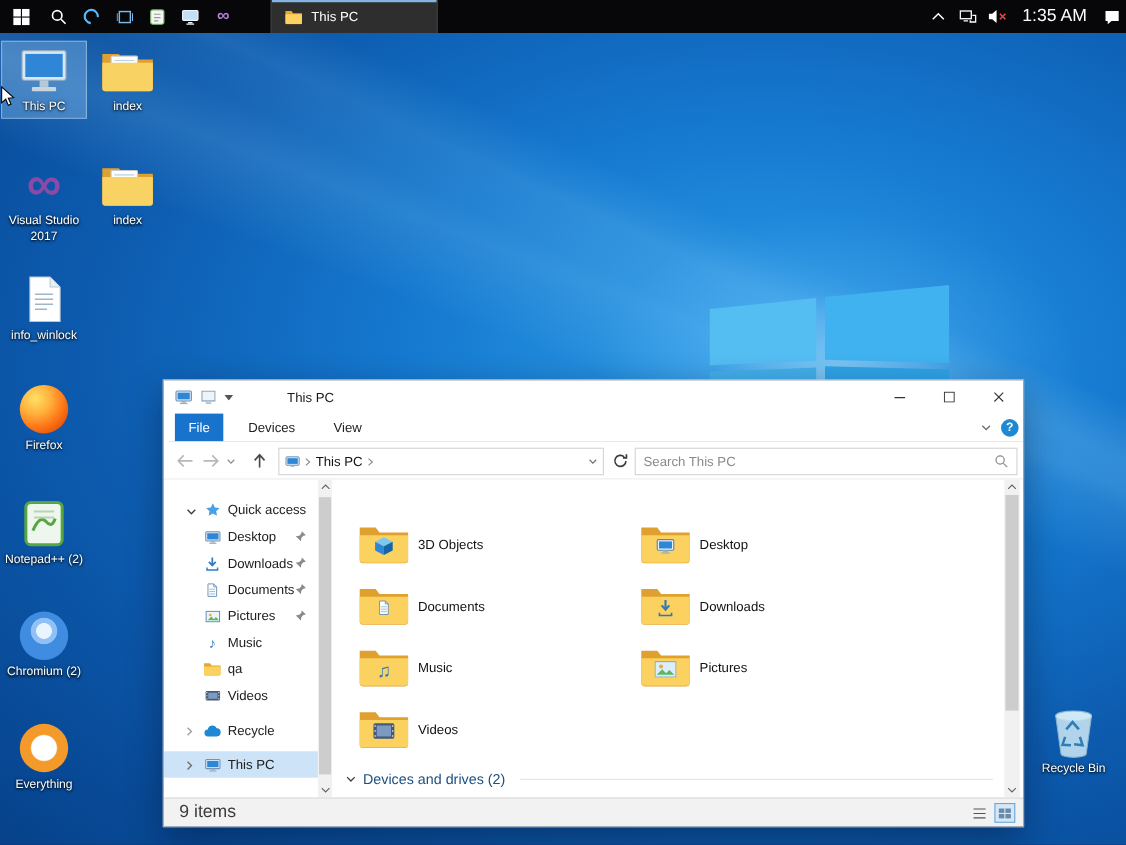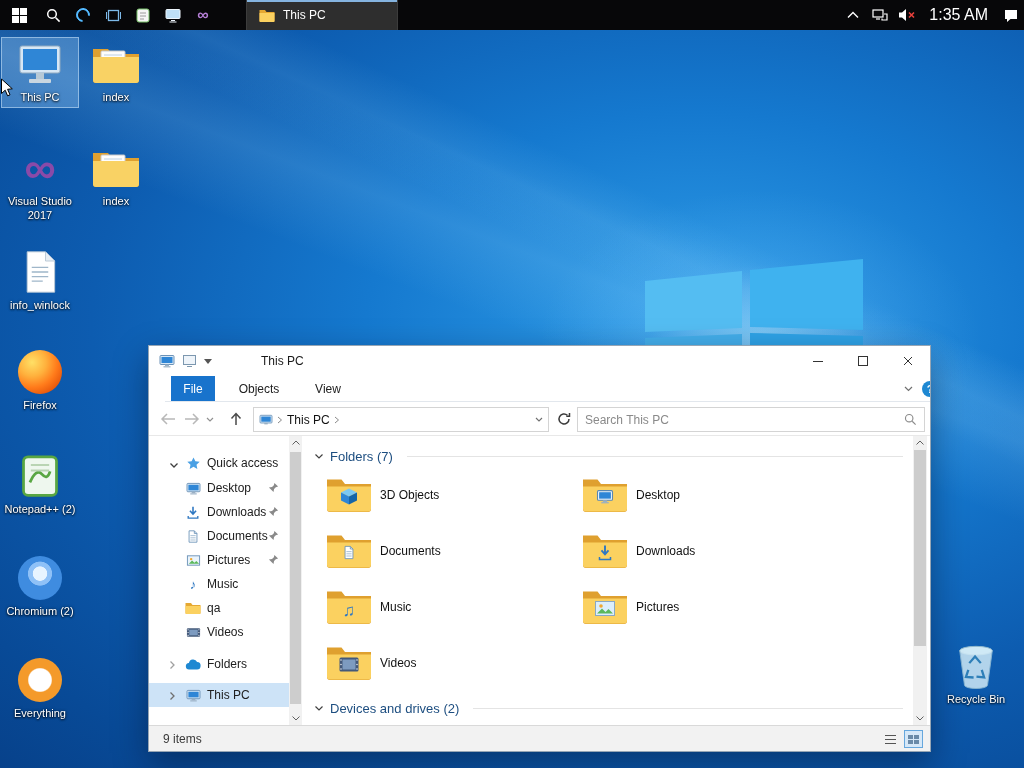--- a/index.html
+++ b/index.html
@@ -43,21 +43,21 @@
   .cr{background:radial-gradient(circle at 50% 40%, #e8f4ff 0% 20%, #8fc1f7 22% 34%, #3f8ce0 36% 72%, #2669c8 100%);}
   .ev{background:radial-gradient(circle, #ffffff 0% 36%, #f49a2a 40% 100%);}
   .vs-glyph{font-size:44px;font-weight:bold;color:#8a4aa8;line-height:44px;}
 
   
   .win{position:absolute;left:148px;top:345px;width:783px;height:407px;background:#fff;z-index:10;
     border:1px solid #96a5b4;box-shadow:0 12px 32px rgba(0,10,30,.40);font-size:12px;color:#1a1a1a;overflow:hidden;}
   .titlebar{position:absolute;top:0;left:0;width:100%;height:30px;background:#fff;}
   .tb-item{position:absolute;top:0;height:30px;display:flex;align-items:center;}
   .cap-btn{position:absolute;top:0;width:45px;height:30px;display:flex;align-items:center;justify-content:center;background:none;border:0;cursor:pointer;}
-  .ribbon{position:absolute;top:30px;left:16px;width:100%;height:26px;background:#fff;border-bottom:1px solid #e2e7ed;padding-left:36px;}
+  .ribbon{position:absolute;top:30px;left:4px;width:100%;height:26px;background:#fff;border-bottom:1px solid #e2e7ed;padding-left:36px;}
   .file-tab{position:absolute;left:6px;top:0;width:44px;height:25px;background:#1873cc;color:#fff;
     display:flex;align-items:center;justify-content:center;border:0;cursor:pointer;font-size:12px;font-family:inherit;}
   .rtab{position:absolute;top:0;height:25px;display:flex;align-items:center;justify-content:center;cursor:pointer;color:#222;}
   .rib-right{position:absolute;top:0;height:25px;display:flex;align-items:center;justify-content:center;cursor:pointer;}
   .help-circ{width:16px;height:16px;border-radius:50%;background:#1e88d2;color:#fff;font-size:11px;font-weight:bold;
     display:flex;align-items:center;justify-content:center;}
   .addr-row{position:absolute;top:56px;left:0;width:100%;height:34px;background:#fff;border-bottom:1px solid #e8e8e8;}
   .nav-btn{position:absolute;top:5px;width:22px;height:24px;display:flex;align-items:center;justify-content:center;background:none;border:0;cursor:pointer;}
   .addr-box{position:absolute;left:104px;top:5px;width:296px;height:25px;border:1px solid #d4d4d4;background:#fff;
     display:flex;align-items:center;padding-left:5px;cursor:text;}
@@ -86,21 +86,21 @@
   .ghead{position:absolute;left:12px;right:10px;display:flex;align-items:center;gap:6px;height:20px;}
   .ghead .gl{color:#1d4e80;font-size:13px;white-space:nowrap;}
   .ghead .line{flex:1;height:1px;background:#e4e4e4;margin-left:8px;}
   .tile{position:absolute;width:250px;height:52px;cursor:pointer;text-decoration:underline;}
   .tile .fwrap{position:absolute;left:10px;top:6px;width:46px;height:38px;}
   .tile .ovl{position:absolute;left:50%;top:60%;transform:translate(-50%,-50%);}
   .tile .tlbl{position:absolute;left:64px;top:50%;transform:translateY(-50%);color:#111;}
   .ovl-note{color:#2f78c2;font-size:17px;line-height:1;}
 
   .statusbar{position:absolute;left:0;right:0;bottom:0;height:26px;background:#f2f2f2;border-top:1px solid #d9d9d9;
-    display:flex;align-items:center;font-size:12px;color:#3a3a3a;}
+    display:flex;align-items:center;font-size:16px;color:#3a3a3a;}
   .status-txt{margin-left:14px;}
   .view-btn{position:absolute;top:4px;width:19px;height:18px;display:flex;align-items:center;justify-content:center;
     background:none;border:1px solid transparent;cursor:pointer;}
   .view-btn.sel{background:#d6e8f8;border-color:#66a7dd;}
 
   .cursor{position:absolute;left:0px;top:78px;z-index:40;pointer-events:none;}
 </style>
 </head>
 <body>
 
@@ -328,21 +328,21 @@
     </button>
     <button class="cap-btn" style="right:0">
       <svg width="10" height="10">
           <path d="M1 1 L9 9 M9 1 L1 9" stroke="#333"></path>
         </svg>
     </button>
   </div>
 
   <div class="ribbon">
     <button class="file-tab">File</button>
-    <span class="rtab" style="left:58px;width:72px">Objects</span>
+    <span class="rtab" style="left:58px;width:72px">Devices</span>
     <span class="rtab" style="left:138px;width:50px">View</span>
     <span class="rib-right" style="right:28px;width:20px">
       <svg width="9" height="6">
           <path d="M1 1 L4.5 4.5 L8 1" fill="none" stroke="#707070" stroke-width="1.2"></path>
         </svg>
     </span>
     <span class="rib-right" style="right:5px;width:22px">
       <span class="help-circ">?</span>
     </span>
   </div>
@@ -511,21 +511,21 @@
 
       <div class="srow" style="top:216px">
         <span class="exp"><svg width="7" height="10">
               <path d="M1.5 1.5 L5 5 L1.5 8.5" fill="none" stroke="#a0a0a0" stroke-width="1.3"></path>
             </svg></span>
         <span class="sic">
             <svg width="16" height="11" viewBox="0 0 16 11">
               <path d="M4.2 10.5 a3.2 3.2 0 0 1-.3-6.4 4.3 4.3 0 0 1 8.2-1 3 3 0 0 1-.4 7.4z" fill="#1e88d2"></path>
             </svg>
           </span>
-        <span class="slbl">Folders</span>
+        <span class="slbl">Recycle</span>
       </div>
 
       <div class="srow sel" style="top:247px">
         <span class="exp"><svg width="7" height="10">
               <path d="M1.5 1.5 L5 5 L1.5 8.5" fill="none" stroke="#707070" stroke-width="1.3"></path>
             </svg></span>
         <span class="sic">
             <svg width="15" height="13" viewBox="0 0 16 14">
               <rect x="1" y="1.5" width="14" height="9" rx="1" fill="#d7e7f5" stroke="#6d93b8"></rect>
               <rect x="2.5" y="3" width="11" height="6" fill="#2f86d6"></rect>
@@ -546,27 +546,20 @@
       <div class="sb-thumb" style="top:16px;height:252px"></div>
       <span class="sb-btn" style="bottom:0">
           <svg width="8" height="5">
             <path d="M0.5 0.5 L4 4 L7.5 0.5" fill="none" stroke="#606060"></path>
           </svg>
         </span>
     </div>
 
     <div class="content">
 
-      <div class="ghead" style="top:10px">
-        <span><svg width="10" height="7">
-              <path d="M1.5 1.5 L5 5 L8.5 1.5" fill="none" stroke="#404040" stroke-width="1.2"></path>
-            </svg></span>
-        <span class="gl">Folders (7)</span>
-        <span class="line"></span>
-      </div>
 
       <div class="tile" style="left:14px;top:33px">
         <span class="fwrap">
           <svg width="46" height="38" viewBox="0 0 46 38">
               <path d="M1 4.5 h14.5 l3.5 4.5 h26 v25 a3 3 0 0 1-3 3 H4 a3 3 0 0 1-3-3z" fill="#dfa02f"></path>
               <path d="M1 11.5 h44 v22 a3 3 0 0 1-3 3 H4 a3 3 0 0 1-3-3z" fill="#fbd160"></path>
             </svg>
           <span class="ovl"><svg width="18" height="18" viewBox="0 0 18 18">
                 <path d="M9 1 L17 5 L9 9 L1 5z" fill="#7cc8f2"></path>
                 <path d="M1 5 v8 l8 4 v-8z" fill="#2f86d6"></path>

